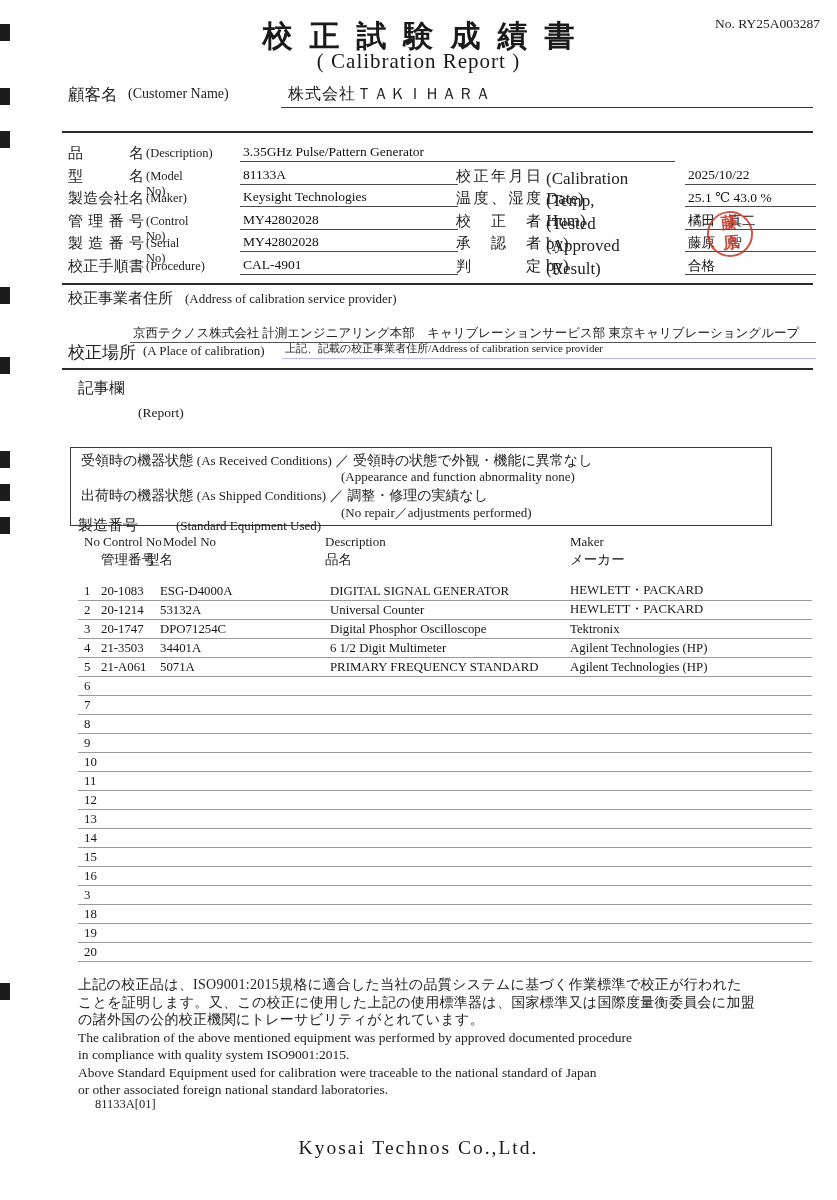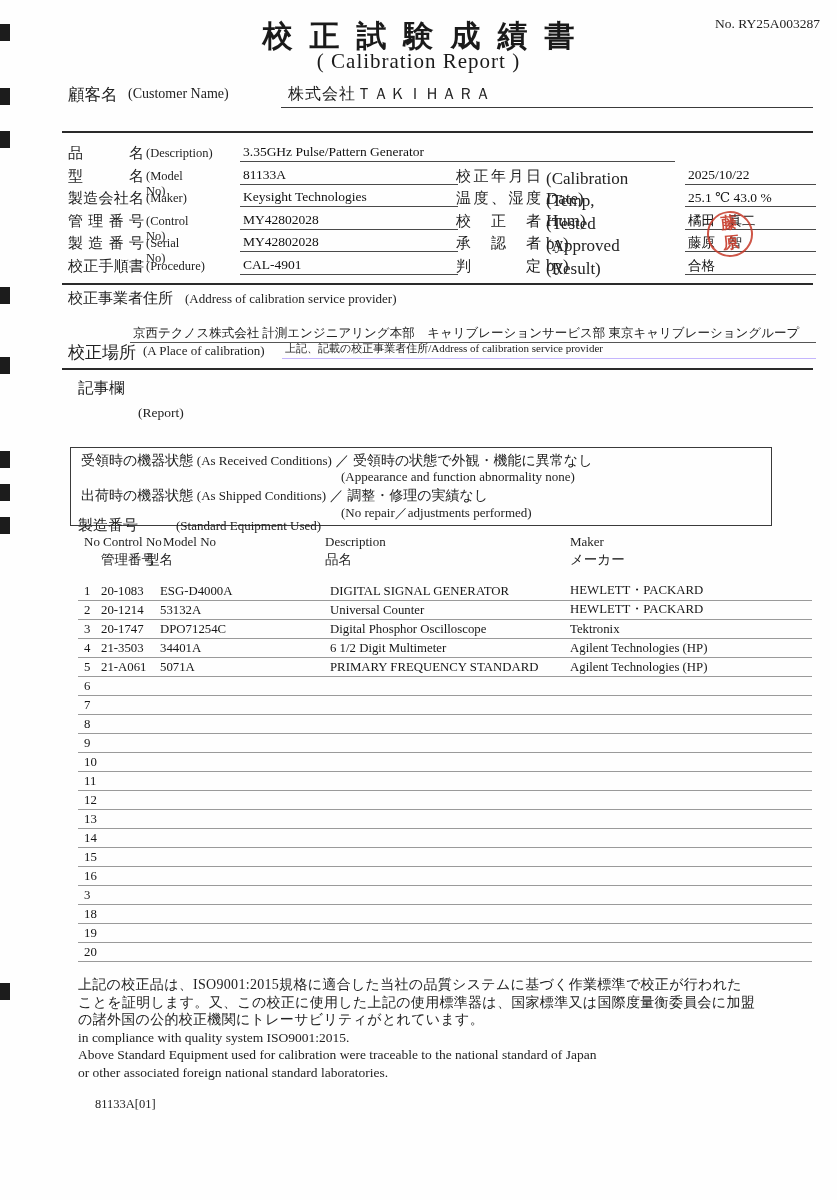--- a/index.html
+++ b/index.html
@@ -338,20 +338,22 @@
         <span class="c-model"></span>
         <span class="c-desc"></span>
         <span class="c-maker"></span>
       </div>
     </div>
 
   <div class="cert">
     <div class="jp">上記の校正品は、ISO9001:2015規格に適合した当社の品質システムに基づく作業標準で校正が行われた</div>
     <div class="jp">ことを証明します。又、この校正に使用した上記の使用標準器は、国家標準又は国際度量衡委員会に加盟</div>
     <div class="jp">の諸外国の公的校正機関にトレーサビリティがとれています。</div>
+    <div class="en">The calibration of the above mentioned equipment was performed by approved documented procedure</div>
     <div class="en">in compliance with quality system ISO9001:2015.</div>
     <div class="en">Above Standard Equipment used for calibration were traceable to the national standard of Japan</div>
     <div class="en">or other associated foreign national standard laboratories.</div>
   </div>
   <div class="abs cert-ref">81133A[01]</div>
 
+  <div class="abs foot-co">Kyosai Technos Co.,Ltd.</div>
 
 </div>
 
 </body></html>

